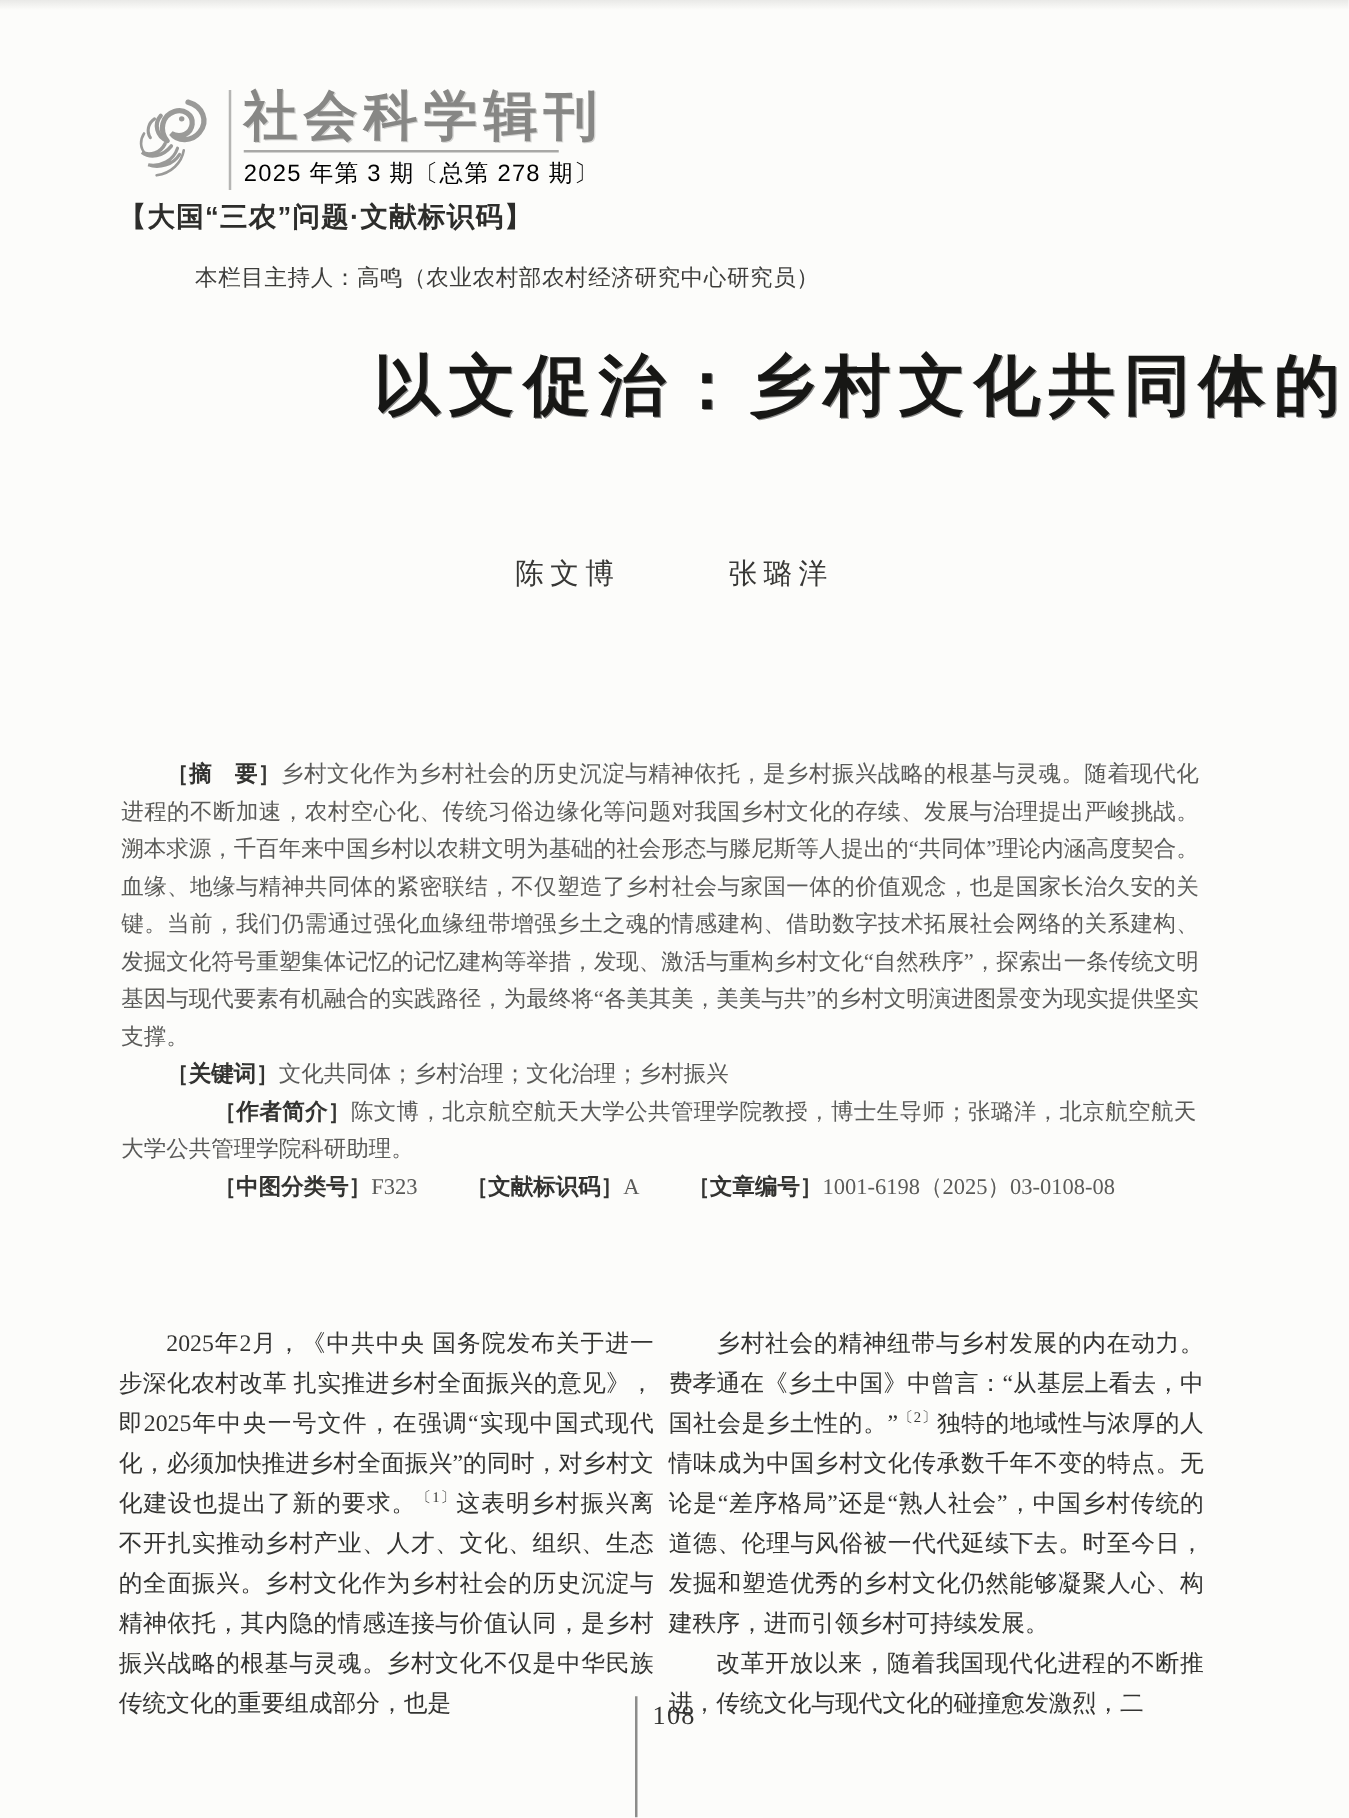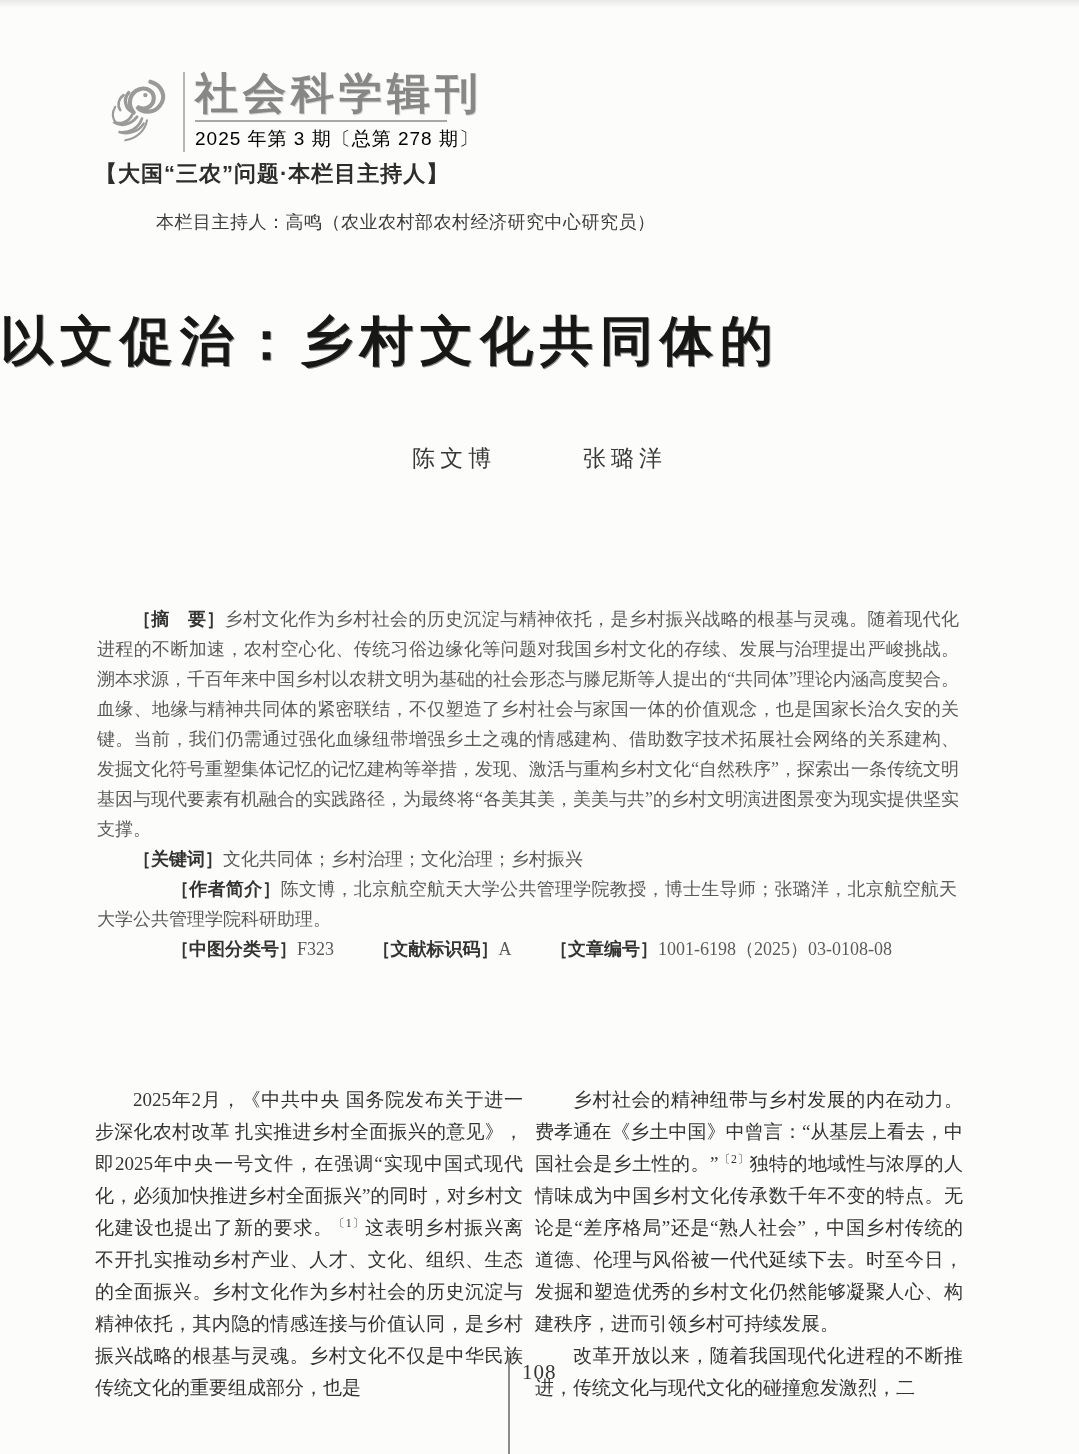--- a/index.html
+++ b/index.html
@@ -42,23 +42,23 @@
     font-family:"Liberation Sans","DejaVu Sans",sans-serif;
   }
   .host-line{
     position:absolute;left:156px;top:210px;
     font-size:18px;color:#3d3d3b;letter-spacing:.5px;
     font-family:"Liberation Sans","DejaVu Sans",sans-serif;
   }
 
   
   .article-title{
-    position:absolute;left:0;right:0;top:282px;text-align:left;
+    position:absolute;left:0;right:0;top:282px;text-align:right;
     font-family:"DejaVu Serif","Liberation Serif",serif;
-    color:#171715;font-weight:900;margin-top:32px;
+    color:#171715;font-weight:900;
   }
   .title-line{font-size:53px;line-height:1.0;letter-spacing:7px;
     text-shadow:1px 1px 0 rgba(20,20,20,.5);}
   .title-line + .title-line{margin-top:14px;}
 
   .authors{
     position:absolute;left:0;right:0;top:443px;text-align:center;
     font-size:23px;color:#38383 6;color:#383836;letter-spacing:5px;
   }
   .authors span{margin:0 38px;}
@@ -72,21 +72,21 @@
   .meta .lbl{font-weight:bold;color:#333331;}
   .abstract{text-indent:2em;text-align:justify;margin:0;}
   .meta-line{text-indent:2em;margin:0;}
   .bio{margin:0;text-indent:calc(38px + 2em);text-align:justify;margin-right:2px;}
   .clc-line{margin:0;margin-left:38px;text-indent:2em;}
   .clc-line .gap{display:inline-block;width:34px;}
 
   
   .body-cols{
     position:absolute;left:95px;top:1060px;width:884px;
-    display:flex;gap:12px;margin-top:24px;
+    display:flex;gap:12px;
   }
   .col{width:428px;font-size:19px;line-height:32px;color:#333331;
     text-align:justify;}
   .col p{margin:0;text-indent:2em;}
   .col p + p{margin-top:0;}
   sup.ref{font-size:.62em;vertical-align:super;line-height:0;}
 
   
   .footer-rule{position:absolute;left:508px;top:1357px;bottom:0;width:2px;background:#8c8c8a;}
   .page-number{
@@ -116,21 +116,21 @@
       </svg>
     </span>
     <span class="mast-divider"></span>
     <span class="mast-text">
       <span class="journal-name">社会科学辑刊</span>
       <span class="mast-rule" style="display:block"></span>
       <span class="issue-line">2025 年第 3 期〔总第 278 期〕</span>
     </span>
   </div>
 
-  <div class="section-header">【大国“三农”问题·本栏目主持人】</div>
+  <div class="section-header">【大国“三农”问题·文献标识码】</div>
   <div class="host-line">本栏目主持人：高鸣（农业农村部农村经济研究中心研究员）</div>
 
   <div class="article-title">
     <div class="title-line">以文促治：乡村文化共同体的</div>
   </div>
 
   <div class="authors">
     <span>陈文博</span>
     <span>张璐洋</span>
   </div>

